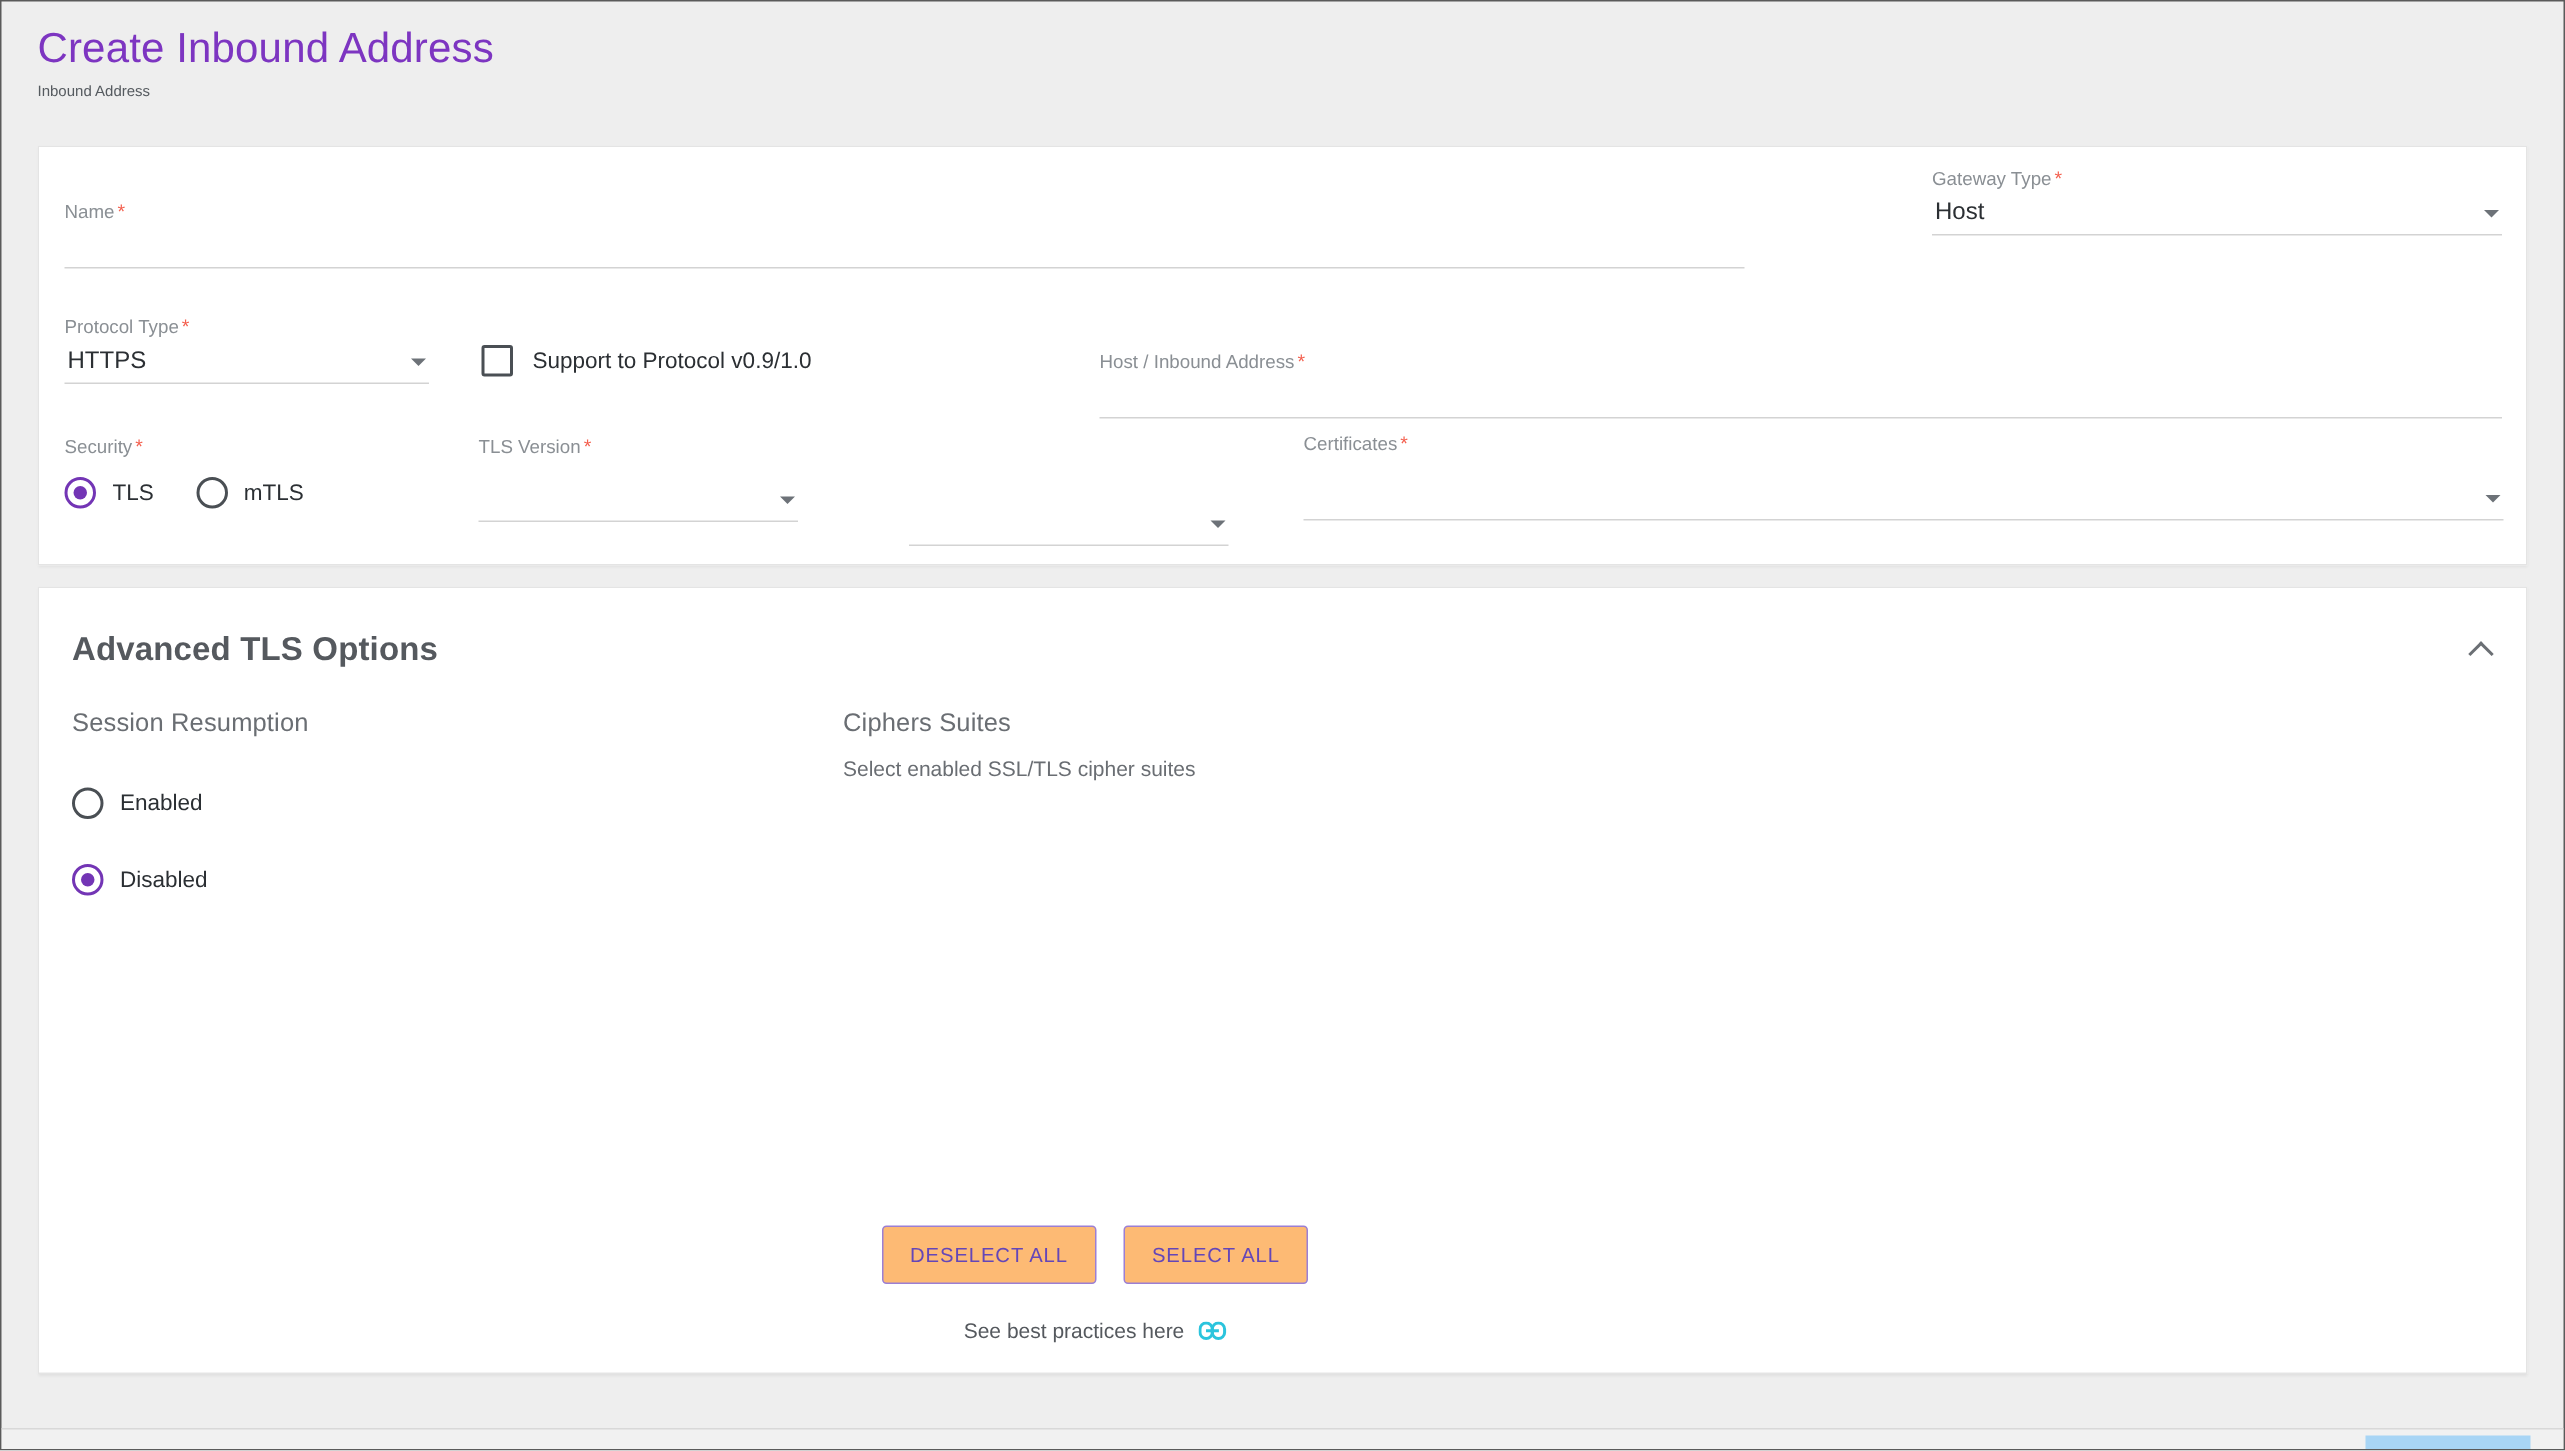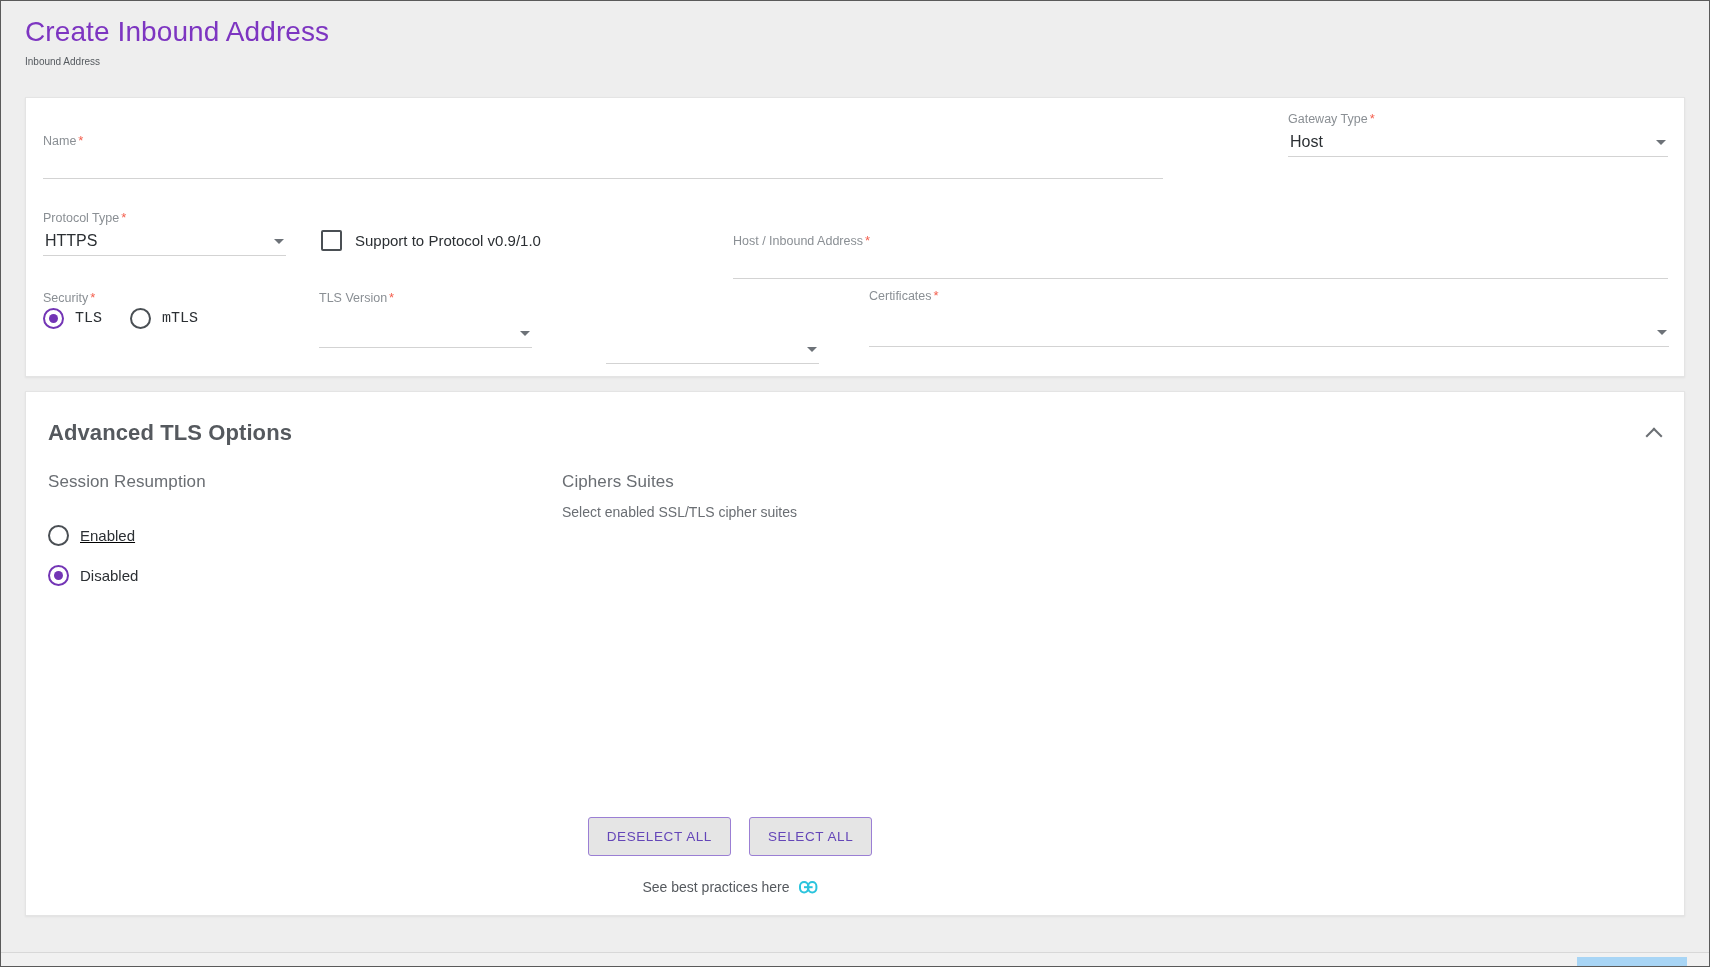--- a/index.html
+++ b/index.html
@@ -166,21 +166,21 @@
   .btn-row {
     position: absolute;
     top: 820px;
     left: 0; right: 0;
     display: flex;
     justify-content: center;
     gap: 18px;
   }
   .btn {
     border: 1px solid #9b7fd4;
-    background: #e5e5e5;
+    background: #fdba74;
     color: #6446b8;
     font-size: 13.5px;
     letter-spacing: .6px;
     padding: 11px 18px;
     border-radius: 3px;
     cursor: pointer;
     font-family: "Liberation Sans", sans-serif;
   }
 
   .link-row {
@@ -254,21 +254,21 @@
 
     <div class="field" style="left:707px; top:135px; width:935px;">
       <div class="field-label"><span>Host / Inbound Address</span><span class="req">*</span></div>
       <div class="field-line">
         <div class="field-value"></div>
       </div>
     </div>
 
     <div class="field" style="left:17px; top:192px; width:240px;">
       <div class="field-label"><span>Security</span><span class="req">*</span></div>
-      <div class="radio-row" style="margin-top:2px;font-family:Liberation Mono, monospace;">
+      <div class="radio-row" style="margin-top:12px;">
         <div class="radio-item">
           <div class="radio-outer on"></div>
           <div class="radio-label">TLS</div>
         </div>
         <div class="radio-item">
           <div class="radio-outer"></div>
           <div class="radio-label">mTLS</div>
         </div>
       </div>
     </div>
@@ -302,21 +302,21 @@
   <div class="card card-adv">
 
     <div class="adv-header">
       <div class="adv-title">Advanced TLS Options</div>
       <div class="chevron-up"></div>
     </div>
 
     <div style="position:absolute; left:22px; top:80px;">
       <div class="sub-title">Session Resumption</div>
       <div style="margin-top:33px;">
-        <div class="radio-item" style="margin-bottom:19px;text-decoration:underline;">
+        <div class="radio-item" style="margin-bottom:30px;">
           <div class="radio-outer"></div>
           <div class="radio-label">Enabled</div>
         </div>
         <div class="radio-item">
           <div class="radio-outer on"></div>
           <div class="radio-label">Disabled</div>
         </div>
       </div>
     </div>
 

